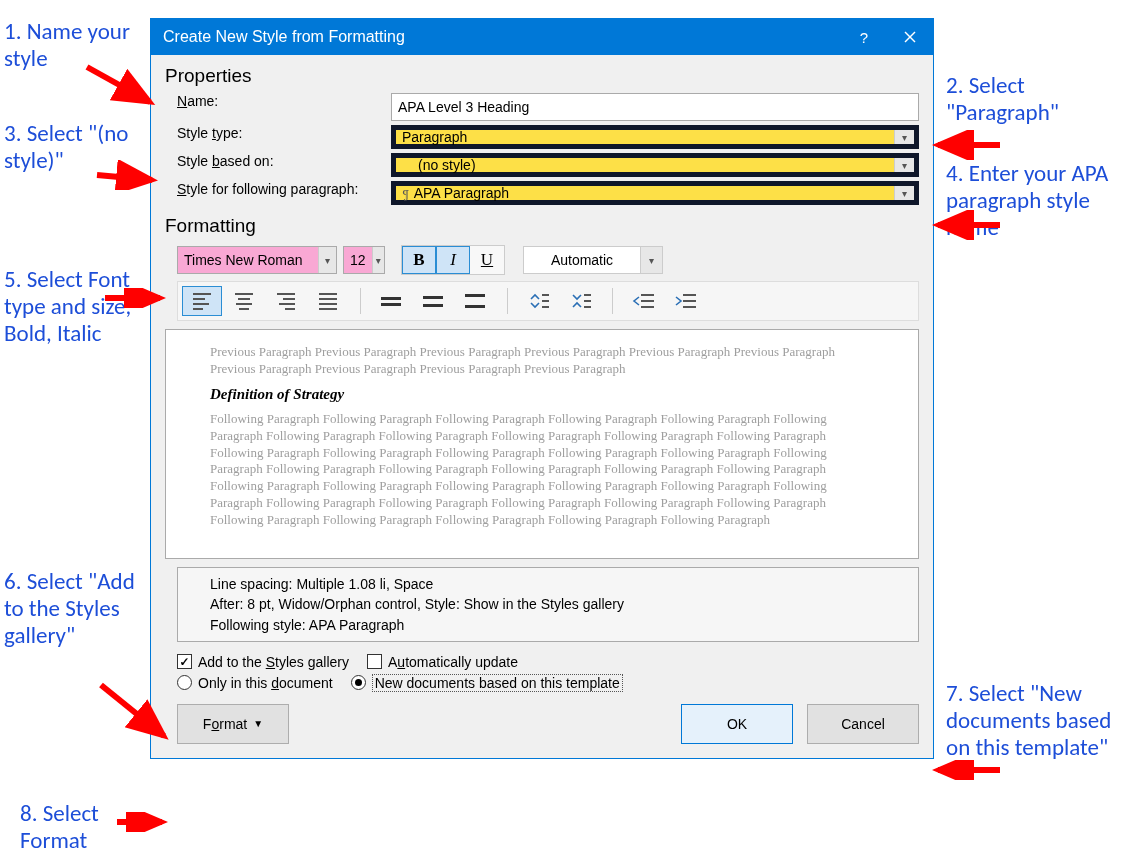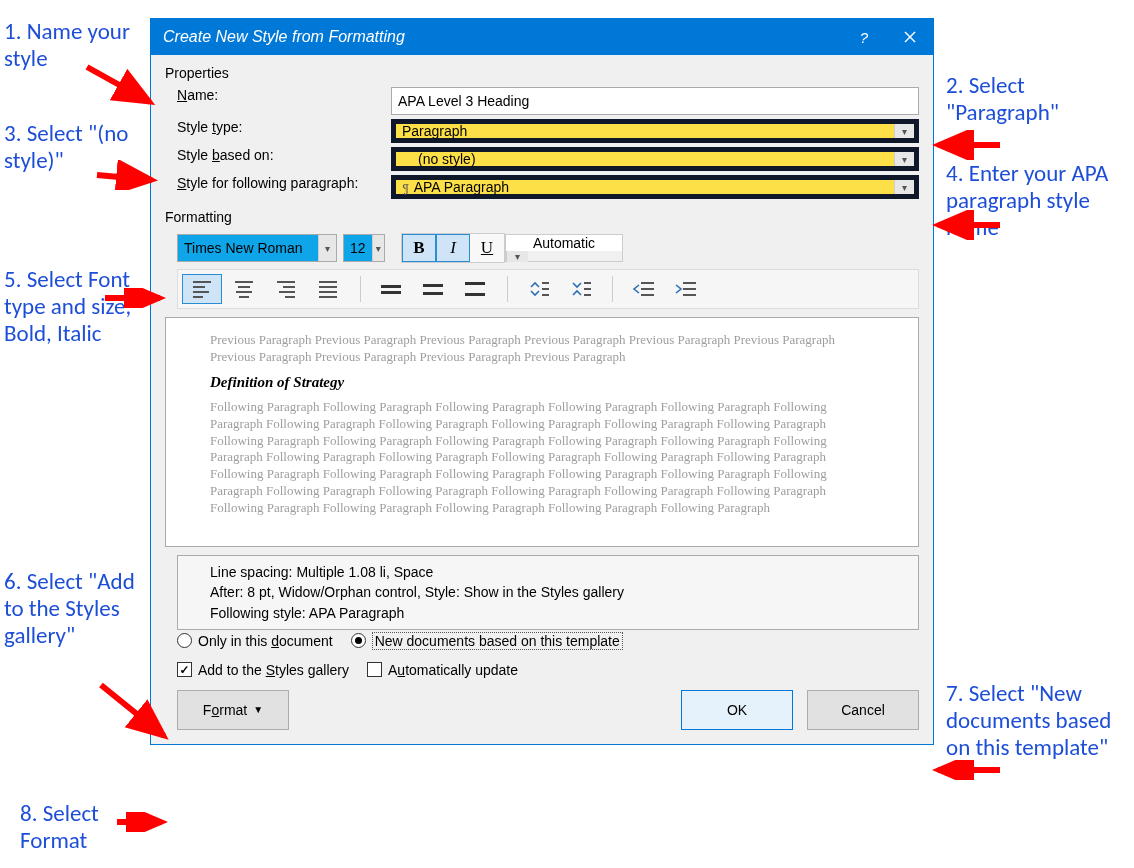--- a/index.html
+++ b/index.html
@@ -22,35 +22,34 @@
     border: 1px solid #0078d7;
   }
   .titlebar {
     background: #0078d7;
     color: #fff;
     height: 36px;
     display: flex;
     align-items: center;
     padding-left: 12px;
     font-size: 16px;
-    font-style: italic;
   }
   .titlebar .spacer { flex: 1; }
   .titlebar .tb-btn {
     width: 46px;
     height: 36px;
     display: flex;
     align-items: center;
     justify-content: center;
     color: #fff;
     font-size: 15px;
   }
   .body { padding: 6px 14px 12px 14px; }
   .section-label {
-    font-size: 14px;
+    font-size: 19px;
     margin: 4px 0 6px 0;
   }
   .prop-row {
     display: flex;
     align-items: flex-start;
     margin: 4px 0 4px 12px;
   }
   .prop-row .lbl {
     width: 214px;
     font-size: 14px;
@@ -94,21 +93,21 @@
   .formatting-row {
     display: flex;
     align-items: center;
     margin: 8px 0 6px 12px;
     gap: 0;
   }
   .font-combo {
     display: flex;
     height: 28px;
     border: 1px solid #aaa;
-    background: #0ea5e9;
+    background: #f9a8d4;
     align-items: center;
   }
   .font-combo.name { width: 160px; }
   .font-combo.size { width: 42px; margin-left: 6px; }
   .font-combo .txt { flex:1; padding: 0 6px; font-size:14px; }
   .font-combo .btn {
     width: 18px; height: 100%; border-left:1px solid #ccc;
     background:#e7e7e7; display:flex; align-items:center; justify-content:center;
   }
   .biu-group {
@@ -121,23 +120,22 @@
     width: 34px;
     display:flex; align-items:center; justify-content:center;
     font-family: "Times New Roman", serif;
     font-size: 17px;
     border-right: 1px solid #ccc;
     background: #f8f8f8;
   }
   .biu:last-child { border-right: none; }
   .biu.active { background: #cfe4f7; border: 1px solid #2a8dd4; }
   .color-combo {
-    display:flex; height:28px; 
+    display:flex; height:28px; margin-left:18px;
     border:1px solid #ccc;
-    flex-direction:column;
   }
   .color-combo .clr-txt {
     width: 116px; display:flex; align-items:center; justify-content:center;
     font-size:14px; background:#fff;
   }
   .color-combo .clr-btn {
     width:22px; border-left:1px solid #ccc; background:#e7e7e7;
     display:flex; align-items:center; justify-content:center;
   }
   .para-row {
@@ -409,42 +407,42 @@
       <div class="prev-head">Definition of Strategy</div>
       <div class="prev-gray">Following Paragraph Following Paragraph Following Paragraph Following Paragraph Following Paragraph Following Paragraph Following Paragraph Following Paragraph Following Paragraph Following Paragraph Following Paragraph Following Paragraph Following Paragraph Following Paragraph Following Paragraph Following Paragraph Following Paragraph Following Paragraph Following Paragraph Following Paragraph Following Paragraph Following Paragraph Following Paragraph Following Paragraph Following Paragraph Following Paragraph Following Paragraph Following Paragraph Following Paragraph Following Paragraph Following Paragraph Following Paragraph Following Paragraph Following Paragraph Following Paragraph Following Paragraph Following Paragraph Following Paragraph</div>
     </div>
 
     <div class="desc-box">
       <div class="ind">Line spacing:  Multiple 1.08 li, Space</div>
       <div class="ind">After:  8 pt, Widow/Orphan control, Style: Show in the Styles gallery</div>
       <div class="ind">Following style: APA Paragraph</div>
     </div>
 
+    <div class="check-row">
+      <label style="display:flex;align-items:center;">
+        <span class="chk checked"></span>
+        <span>Add to the <span class="ul2">S</span>tyles gallery</span>
+      </label>
+      <label style="display:flex;align-items:center;">
+        <span class="chk"></span>
+        <span>A<span class="ul2">u</span>tomatically update</span>
+      </label>
+    </div>
+
     <div class="check-row" style="margin-top:2px;">
       <label style="display:flex;align-items:center;">
         <span class="radio"></span>
         <span>Only in this <span class="ul2">d</span>ocument</span>
       </label>
       <label style="display:flex;align-items:center;">
         <span class="radio sel"></span>
         <span class="rsel-lbl">New documents based on this template</span>
       </label>
     </div>
 
-    <div class="check-row">
-      <label style="display:flex;align-items:center;">
-        <span class="chk checked"></span>
-        <span>Add to the <span class="ul2">S</span>tyles gallery</span>
-      </label>
-      <label style="display:flex;align-items:center;">
-        <span class="chk"></span>
-        <span>A<span class="ul2">u</span>tomatically update</span>
-      </label>
-    </div>
-
     <div class="btn-row">
       <div class="wbtn">
         <span>F<span class="ul2">o</span>rmat</span>
           <span class="dd">▼</span>
       </div>
       <div class="spacer"></div>
       <div class="wbtn primary">OK</div>
       <div class="wbtn">Cancel</div>
     </div>
   </div>

